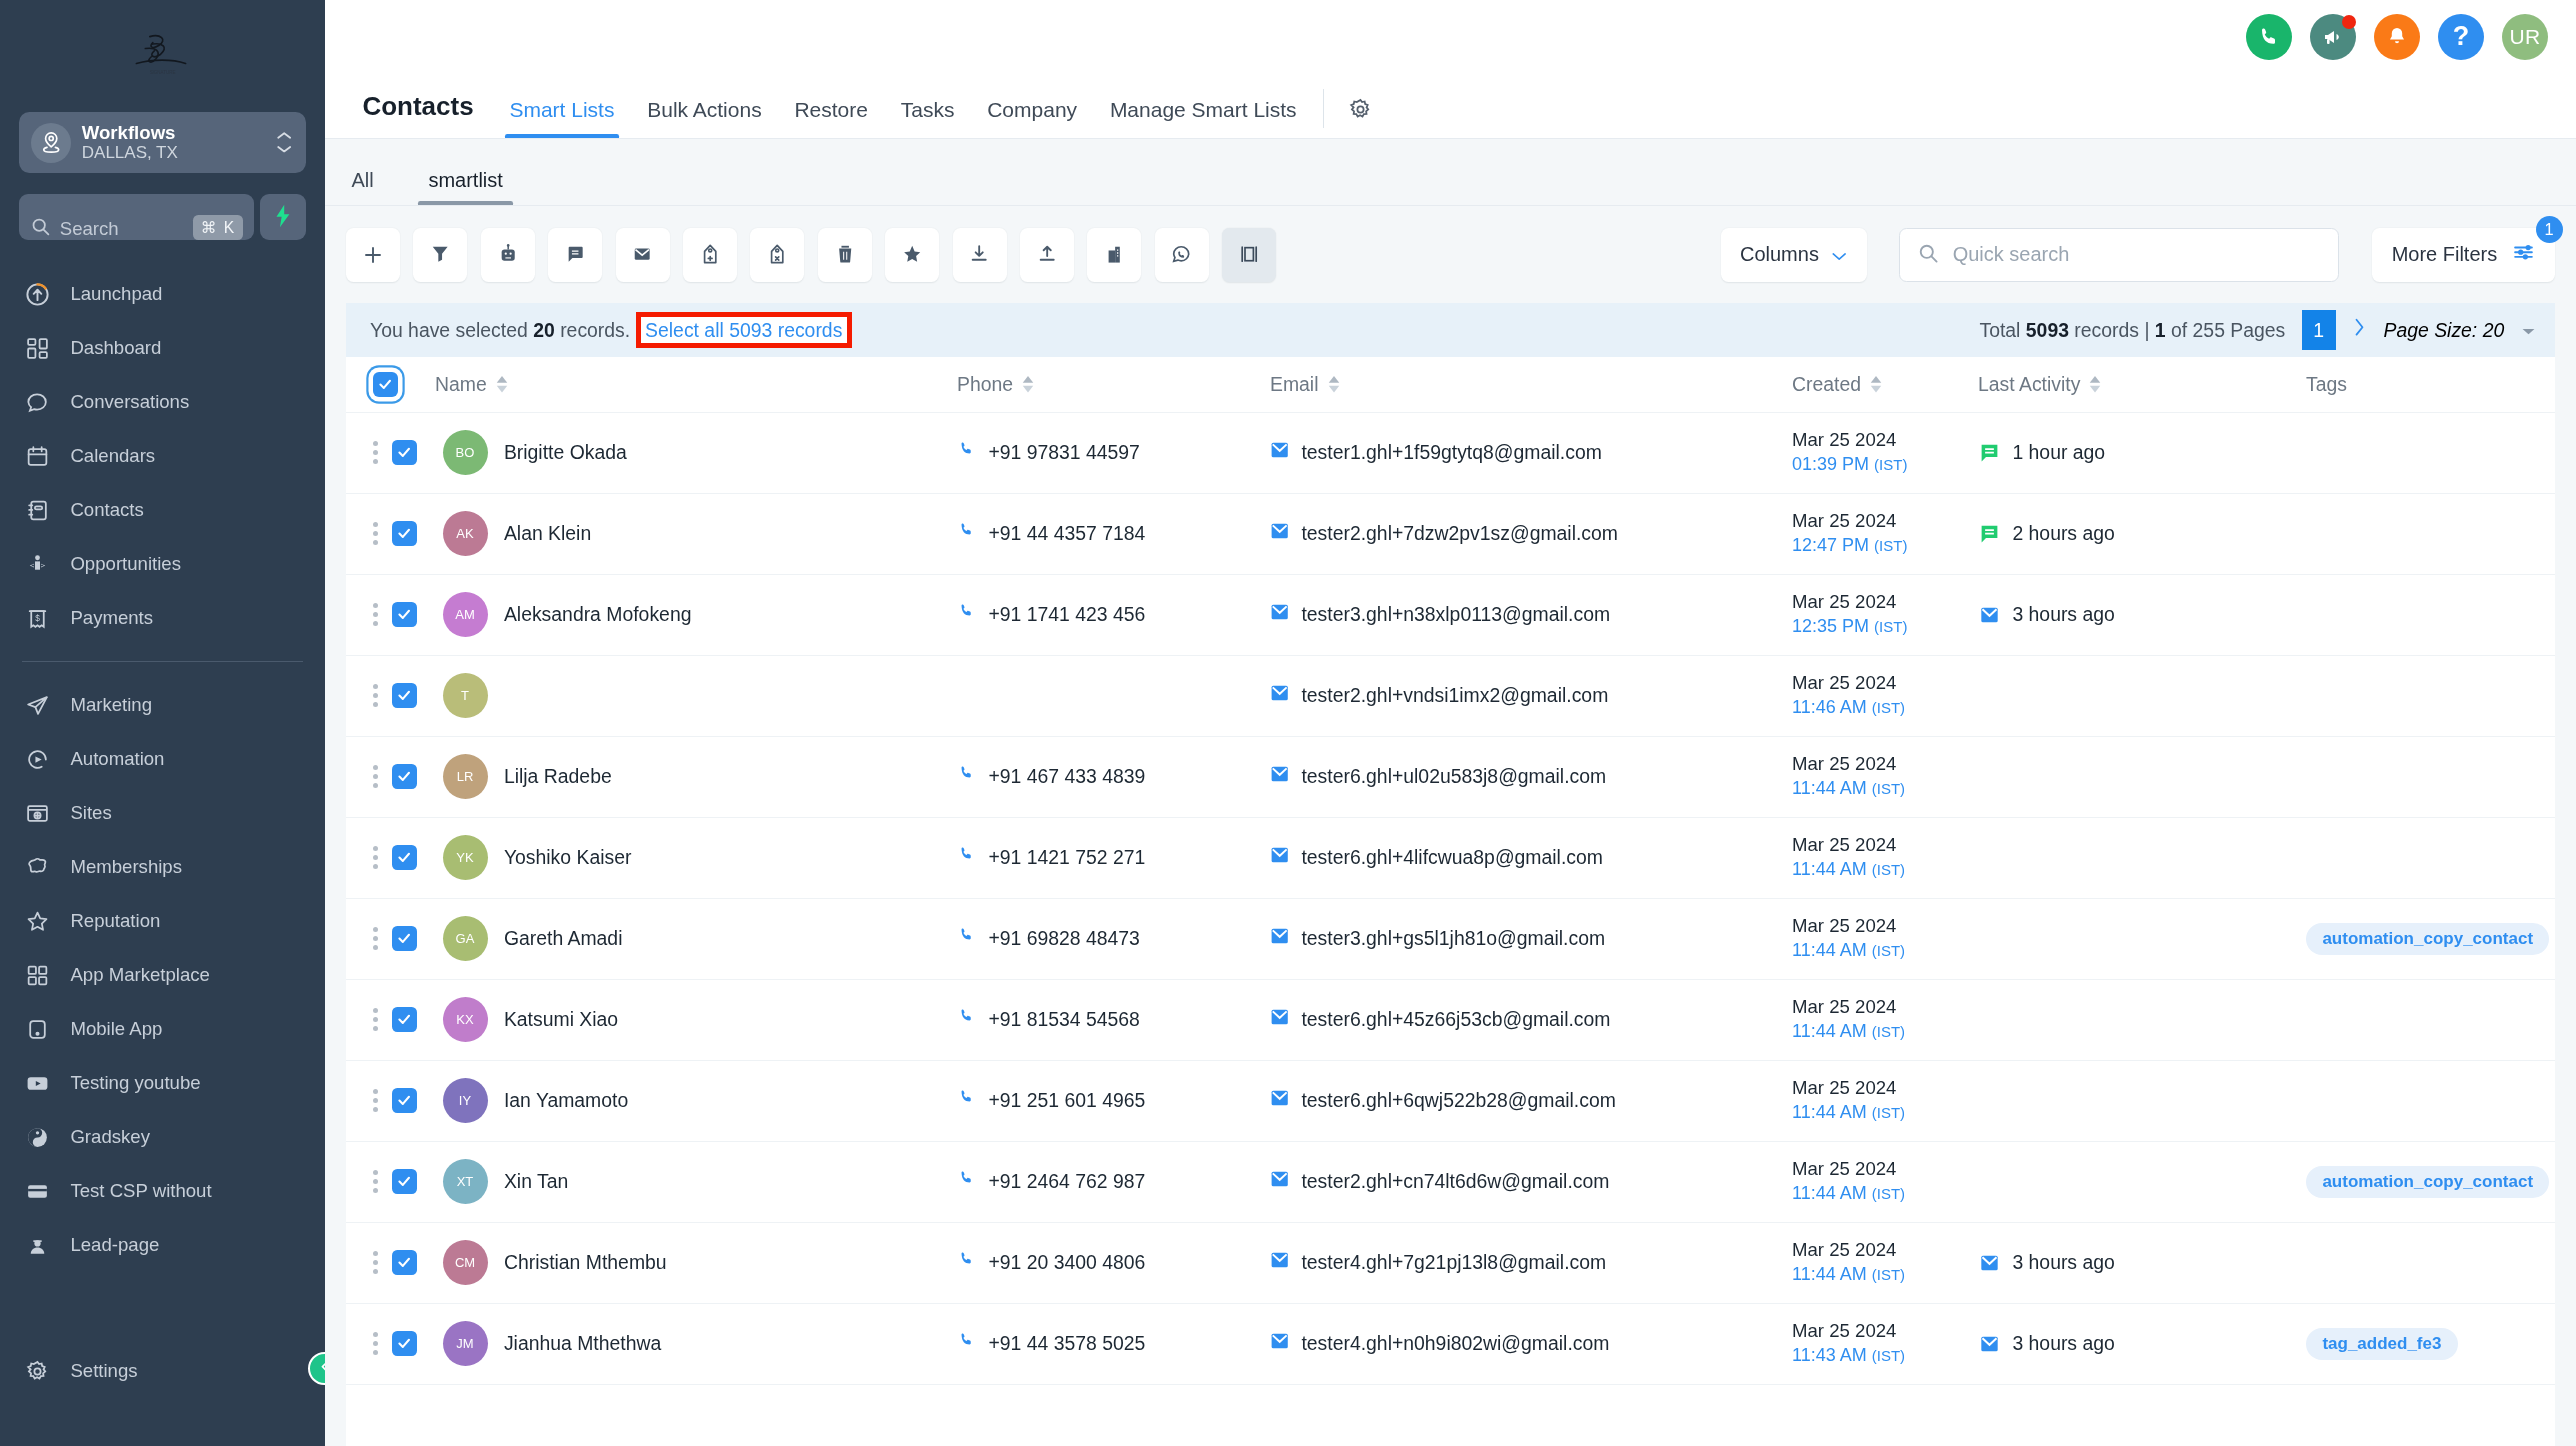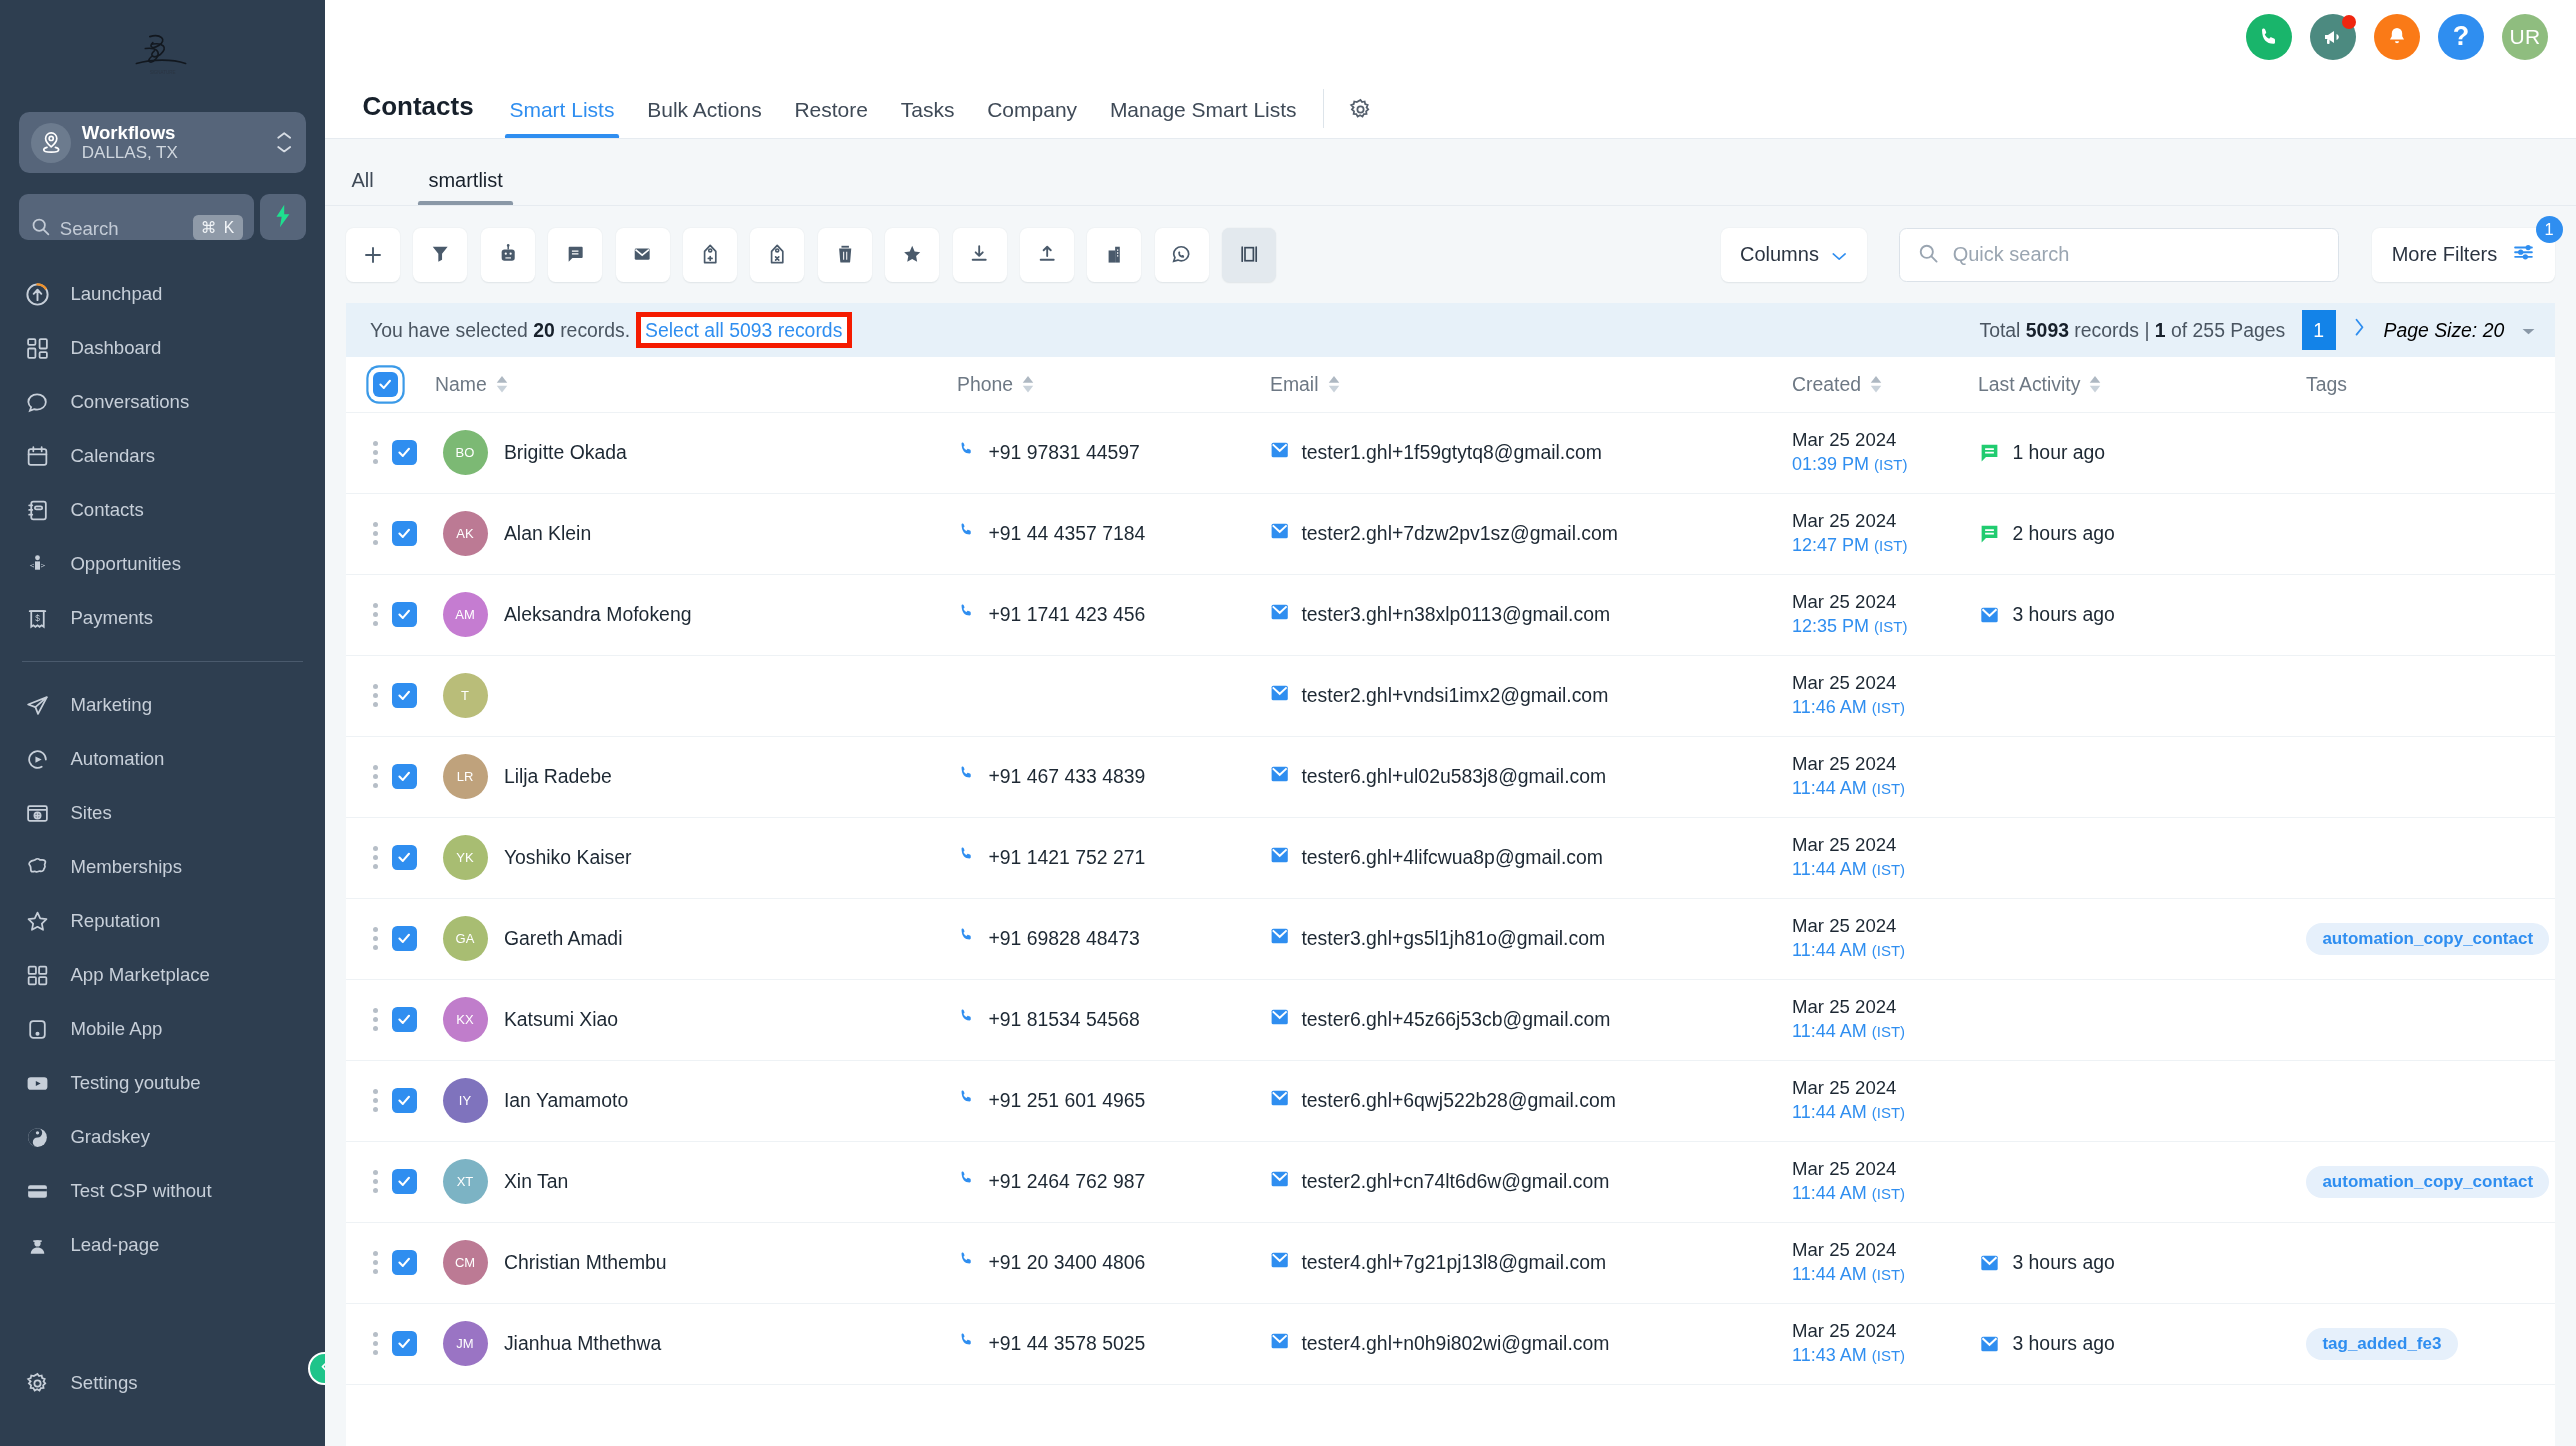--- a/index.html
+++ b/index.html
@@ -65,21 +65,21 @@
 
   .nav { margin-top: 27px; }
   .nav-item {
     display: flex; align-items: center; gap: 18px;
     height: 54px; padding-left: 22.4px;
     color: #c7cfd9; font-size: 18.6px;
   }
   .nav-item .ico { width: 30px; height: 30px; display:flex; align-items:center; justify-content:center; flex:0 0 30px; }
   .nav-item .lbl { white-space: nowrap; }
   .nav-div { height: 0.7px; background: #4a5a6d; margin: 16.4px 22.4px 16.4px 22.4px; }
-  .nav-settings { position: absolute; left: 0; bottom: 36px; width: 100%; }
+  .nav-settings { position: absolute; left: 0; bottom: 48px; width: 100%; }
 
   .collapse-btn {
     position: absolute; right: -16.4px; bottom: 61px;
     width: 33px; height: 33px; border-radius: 50%;
     background: #1ec48a; display: flex; align-items: center; justify-content: center;
     z-index: 30; border: 2.2px solid #ffffff;
   }
 
   
   .main { flex: 1; min-width: 0; height: 1446px; display: flex; flex-direction: column; background: #f4f7f9; }

